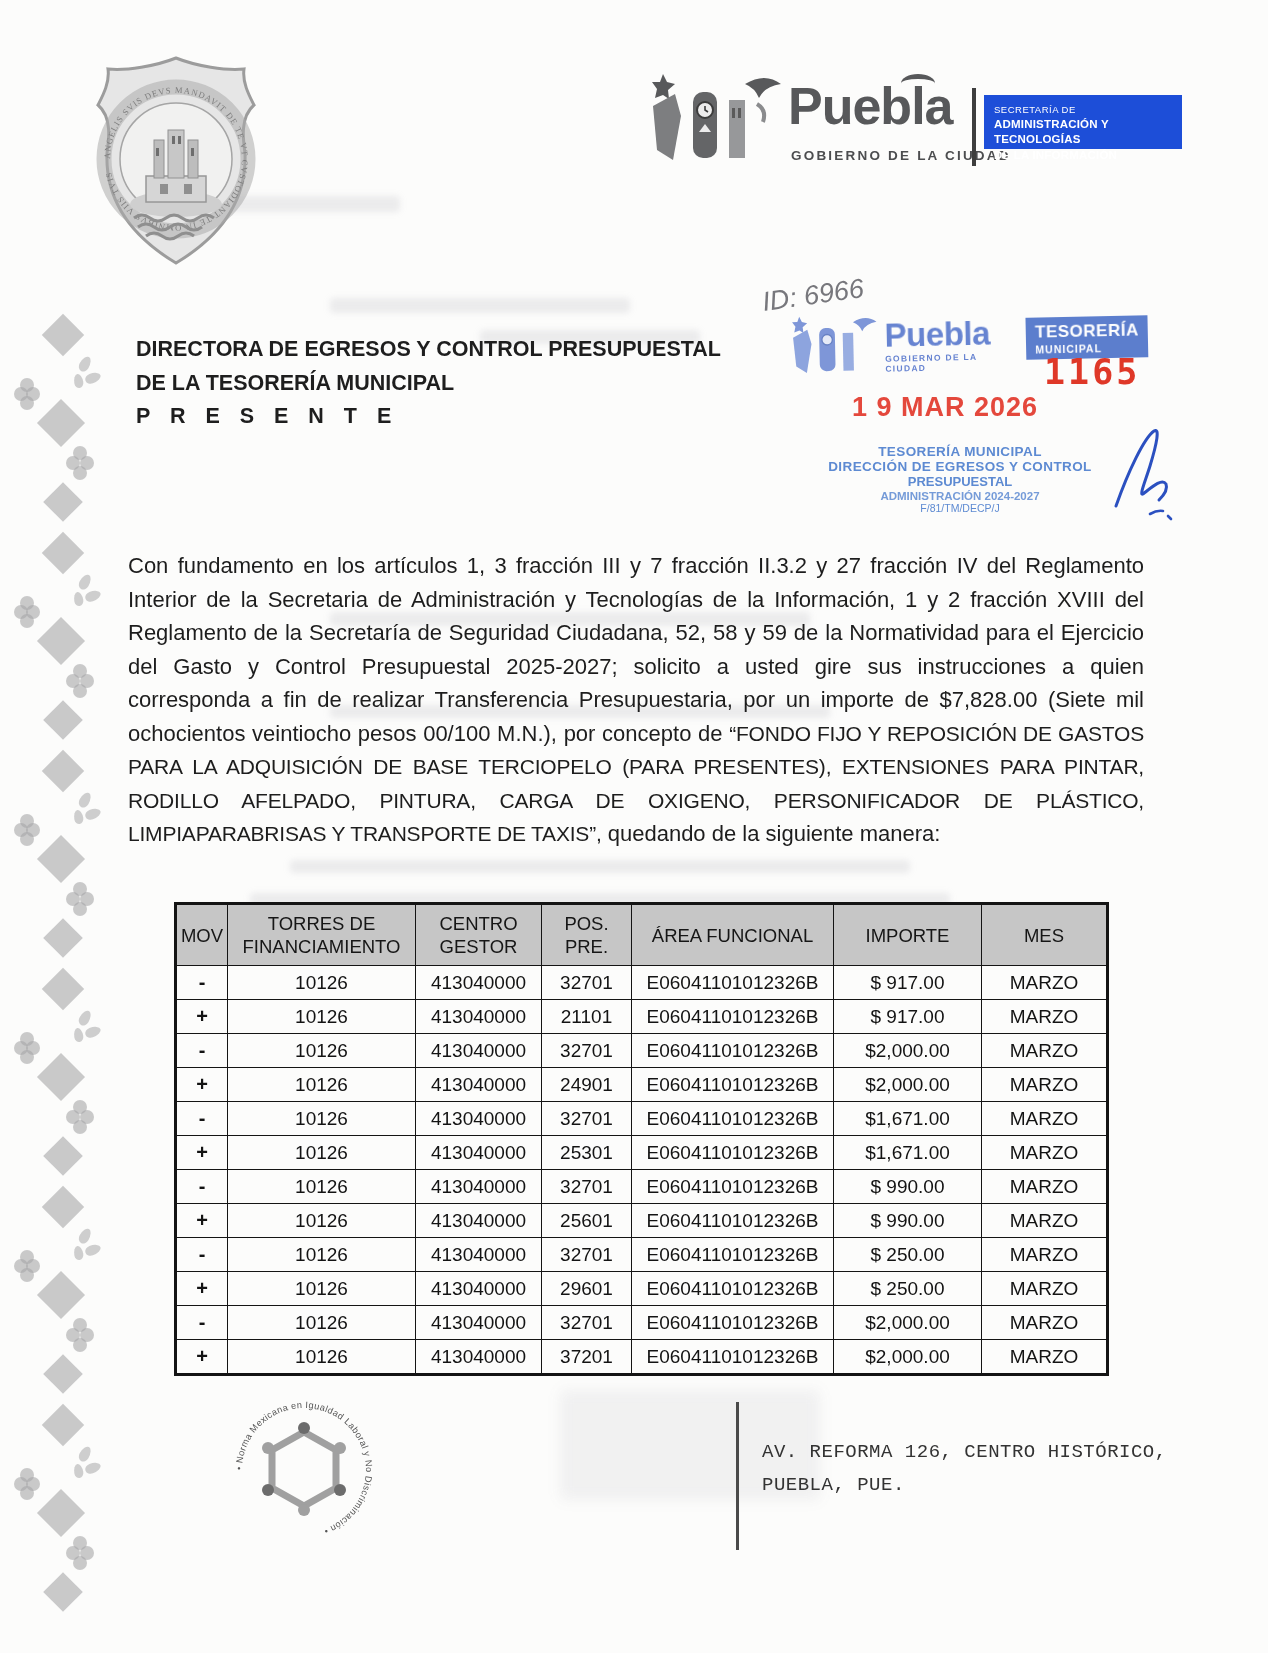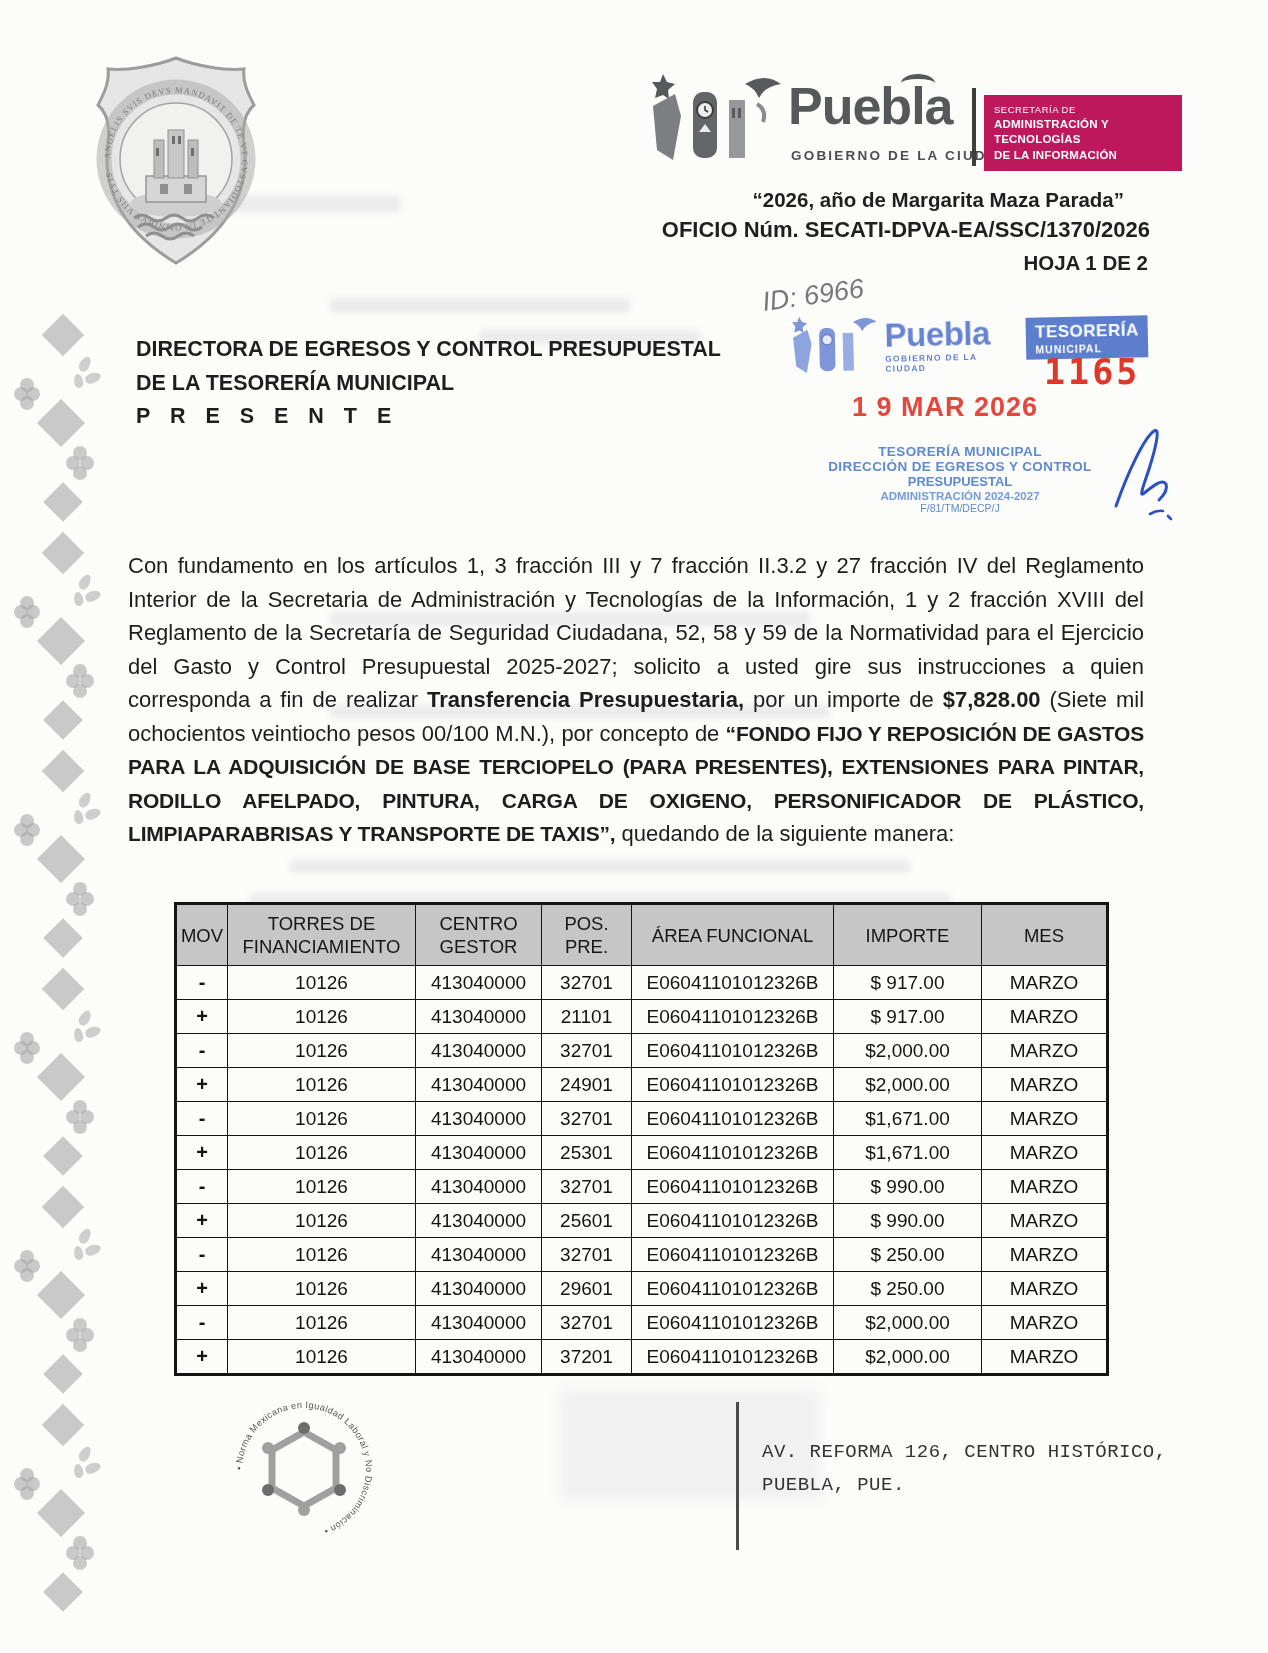--- a/index.html
+++ b/index.html
@@ -18,21 +18,21 @@
   
   .ghost{position:absolute;background:rgba(150,152,160,.16);filter:blur(3px);border-radius:4px;}
 
   
   .crest{left:86px;top:52px;}
   .brand-icons{left:645px;top:70px;}
   .brand-name{left:788px;top:80px;font-size:52px;font-weight:800;letter-spacing:-1px;color:#57585a;line-height:1;}
   .brand-accent{left:901px;top:74px;width:34px;height:14px;border-top:5px solid #57585a;border-radius:50% 50% 0 0;}
   .brand-tagline{left:791px;top:148px;font-size:13.5px;font-weight:700;letter-spacing:2.2px;color:#4c4d4f;}
   .brand-divider{left:972px;top:88px;width:4px;height:78px;background:#3e3e3e;}
-  .sec-banner{left:984px;top:95px;width:198px;height:76px;background:#be185d;color:#fff;
+  .sec-banner{left:984px;top:95px;width:198px;height:54px;background:#1d4ed8;color:#fff;
               padding:9px 10px;box-sizing:border-box;line-height:1.35;}
   .sec-banner .l1{font-size:9.5px;letter-spacing:.5px;}
   .sec-banner .l2,.sec-banner .l3{font-size:11.5px;font-weight:700;letter-spacing:.2px;}
 
   .head-right{right:118px;top:188px;text-align:right;font-weight:600;color:#1f1f1f;}
   .head-right .quote{font-size:20.5px;padding-right:26px;}
   .head-right .oficio{font-size:22px;margin-top:5px;}
   .head-right .hoja{font-size:20.5px;margin-top:8px;padding-right:2px;}
 
   
@@ -56,21 +56,21 @@
   .subject{right:155px;top:468px;font-size:22.5px;font-weight:700;color:#1d1d1d;z-index:5;}
   .sig{left:1108px;top:426px;z-index:6;}
 
   
   .recipient{left:136px;top:333px;font-size:21.5px;font-weight:600;line-height:33.5px;color:#1e1e1e;}
   .recipient .sal{letter-spacing:7px;}
 
   
   .body-par{left:128px;top:527px;width:1016px;font-size:22px;line-height:33.5px;
             text-align:justify;color:#1d1d1d;}
-  .seg-bold{font-weight:700;}
+  .seg-bold{font-weight:400;}
   .seg-caps{font-size:21px;letter-spacing:-0.2px;}
 
   
   .btable{left:174px;top:902px;}
   table{border-collapse:collapse;table-layout:fixed;width:932px;border:3px solid #141414;}
   th{background:#c6c6c6;border:1.8px solid #141414;font-size:18.5px;font-weight:400;
      padding:7px 2px;color:#161616;line-height:1.25;}
   td{border:1.8px solid #141414;font-size:19px;text-align:center;padding:3px 2px;height:27px;color:#131313;}
   td.c-mov{font-size:20px;font-weight:700;}
 
@@ -269,25 +269,20 @@
   <div class="abs brand-name">Puebla</div>
   <div class="abs brand-accent"></div>
   <div class="abs brand-tagline">GOBIERNO DE LA CIUDAD</div>
   <div class="abs brand-divider"></div>
   <div class="abs sec-banner">
     <div class="l1">SECRETARÍA DE</div>
     <div class="l2">ADMINISTRACIÓN Y TECNOLOGÍAS</div>
     <div class="l3">DE LA INFORMACIÓN</div>
   </div>
 
-  <div class="abs head-right">
-    <div class="quote">“2026, año de Margarita Maza Parada”</div>
-    <div class="oficio">OFICIO Núm. SECATI-DPVA-EA/SSC/1370/2026</div>
-    <div class="hoja">HOJA 1 DE 2</div>
-  </div>
 
   <div class="abs hand-id">ID: 6966</div>
 
   <div class="abs bstamp">
     <svg width="95" height="68" viewBox="0 0 142 102" style="opacity:.85;">
       <path d="M18,4 l4,8 8,2 -7,6 1,9 -6,-4 -8,3 2,-9 -5,-7 8,0 Z" fill="#5b7ace"></path>
       <polygon points="8,36 30,24 36,46 28,90 12,80" fill="#6f8cd6"></polygon>
       <rect x="48" y="22" width="24" height="66" rx="10" fill="#5b7ace"></rect>
       <circle cx="60" cy="40" r="8" fill="#dfe6f6" stroke="#3f5fb4" stroke-width="2"></circle>
       <rect x="84" y="30" width="16" height="58" fill="#7d97da"></rect>

